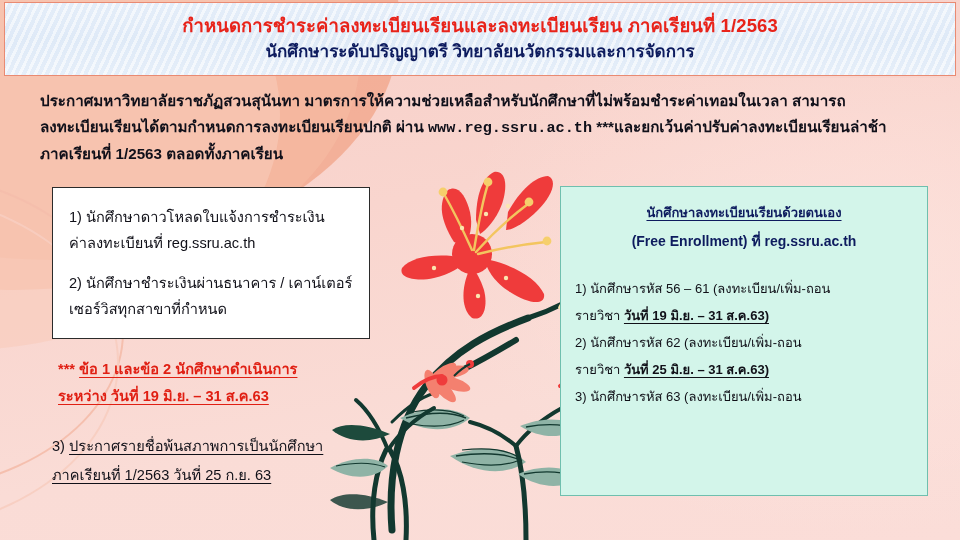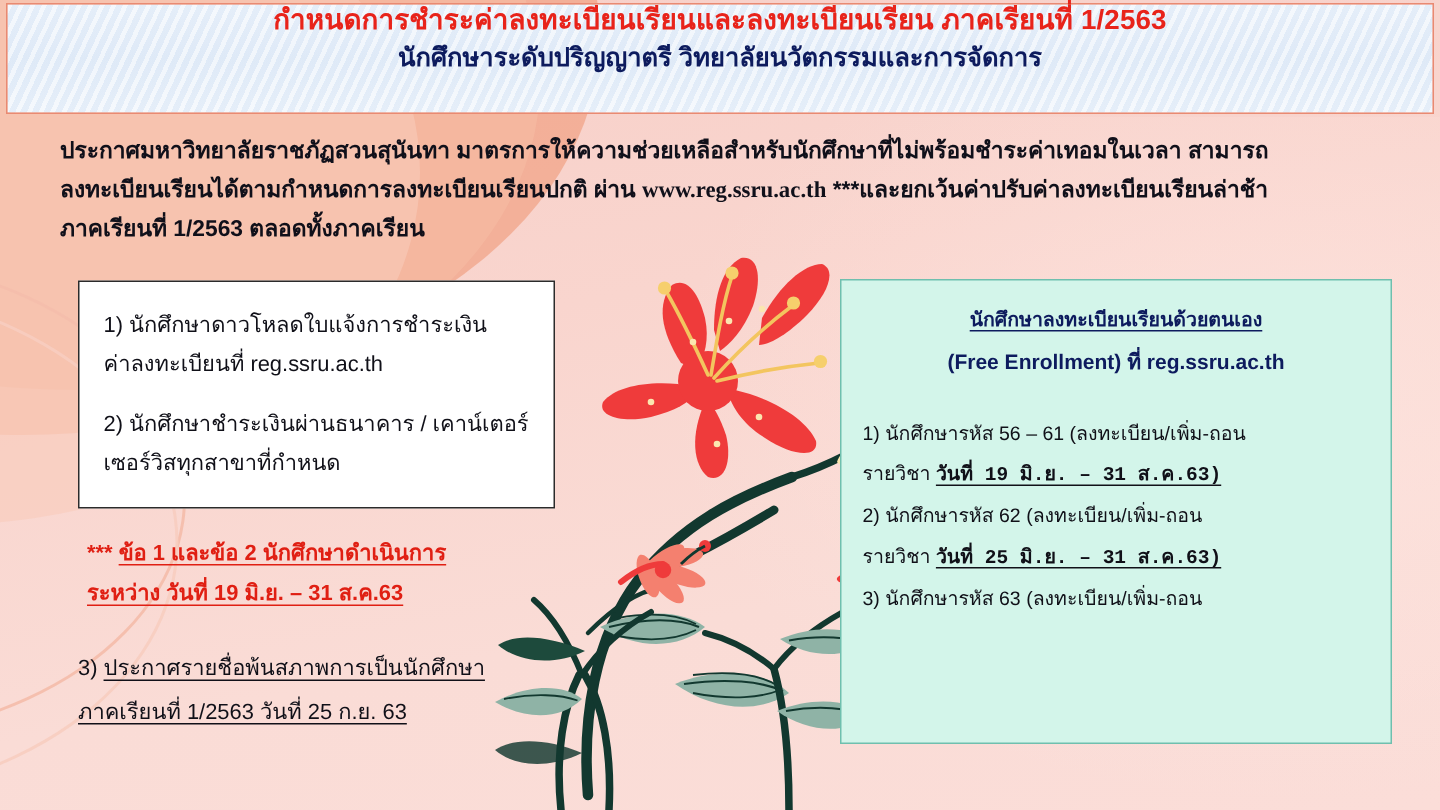--- a/index.html
+++ b/index.html
@@ -88,21 +88,21 @@
     width: 952px;
     height: 74px;
     box-sizing: border-box;
     border: 1px solid #e98a72;
     background:
       repeating-linear-gradient(115deg, rgba(255,255,255,.55) 0 3px, rgba(222,233,247,.35) 3px 7px),
       linear-gradient(180deg, #e8f0fa 0%, #dfeaf7 50%, #e9f1fa 100%);
     display: flex;
     flex-direction: column;
     align-items: center;
-    justify-content: flex-start;
+    justify-content: center;
     text-align: center;
   }
   .header-line-1 {
     color: #e8231a;
     font-weight: bold;
     font-size: 18.5px;
     letter-spacing: .1px;
     line-height: 1.1;
     margin-bottom: 7px;
     white-space: nowrap;
@@ -120,21 +120,21 @@
     position: absolute;
     left: 40px;
     top: 88px;
     width: 892px;
     color: #10101a;
     font-weight: bold;
     font-size: 15.2px;
     line-height: 26px;
   }
   .intro .ln { white-space: nowrap; display: block; }
-  .intro .url { font-family: Liberation Serif, serif; font-weight: bold; }
+  .intro .url { font-family: Liberation Mono, monospace; font-weight: bold; }
 
   
   .card-left {
     position: absolute;
     left: 52px;
     top: 187px;
     width: 318px;
     height: 152px;
     box-sizing: border-box;
     background: #ffffff;
@@ -215,21 +215,20 @@
   .card-right .li {
     color: #101018;
     font-size: 13px;
     line-height: 27px;
     white-space: nowrap;
   }
   .card-right .li .em {
     font-weight: bold;
     text-decoration: underline;
     text-underline-offset: 3px;
-    font-family: Liberation Mono, monospace;
   }
 
   
   .art {
     position: absolute;
     left: 330px;
     top: 150px;
     width: 330px;
     height: 390px;
     pointer-events: none;

